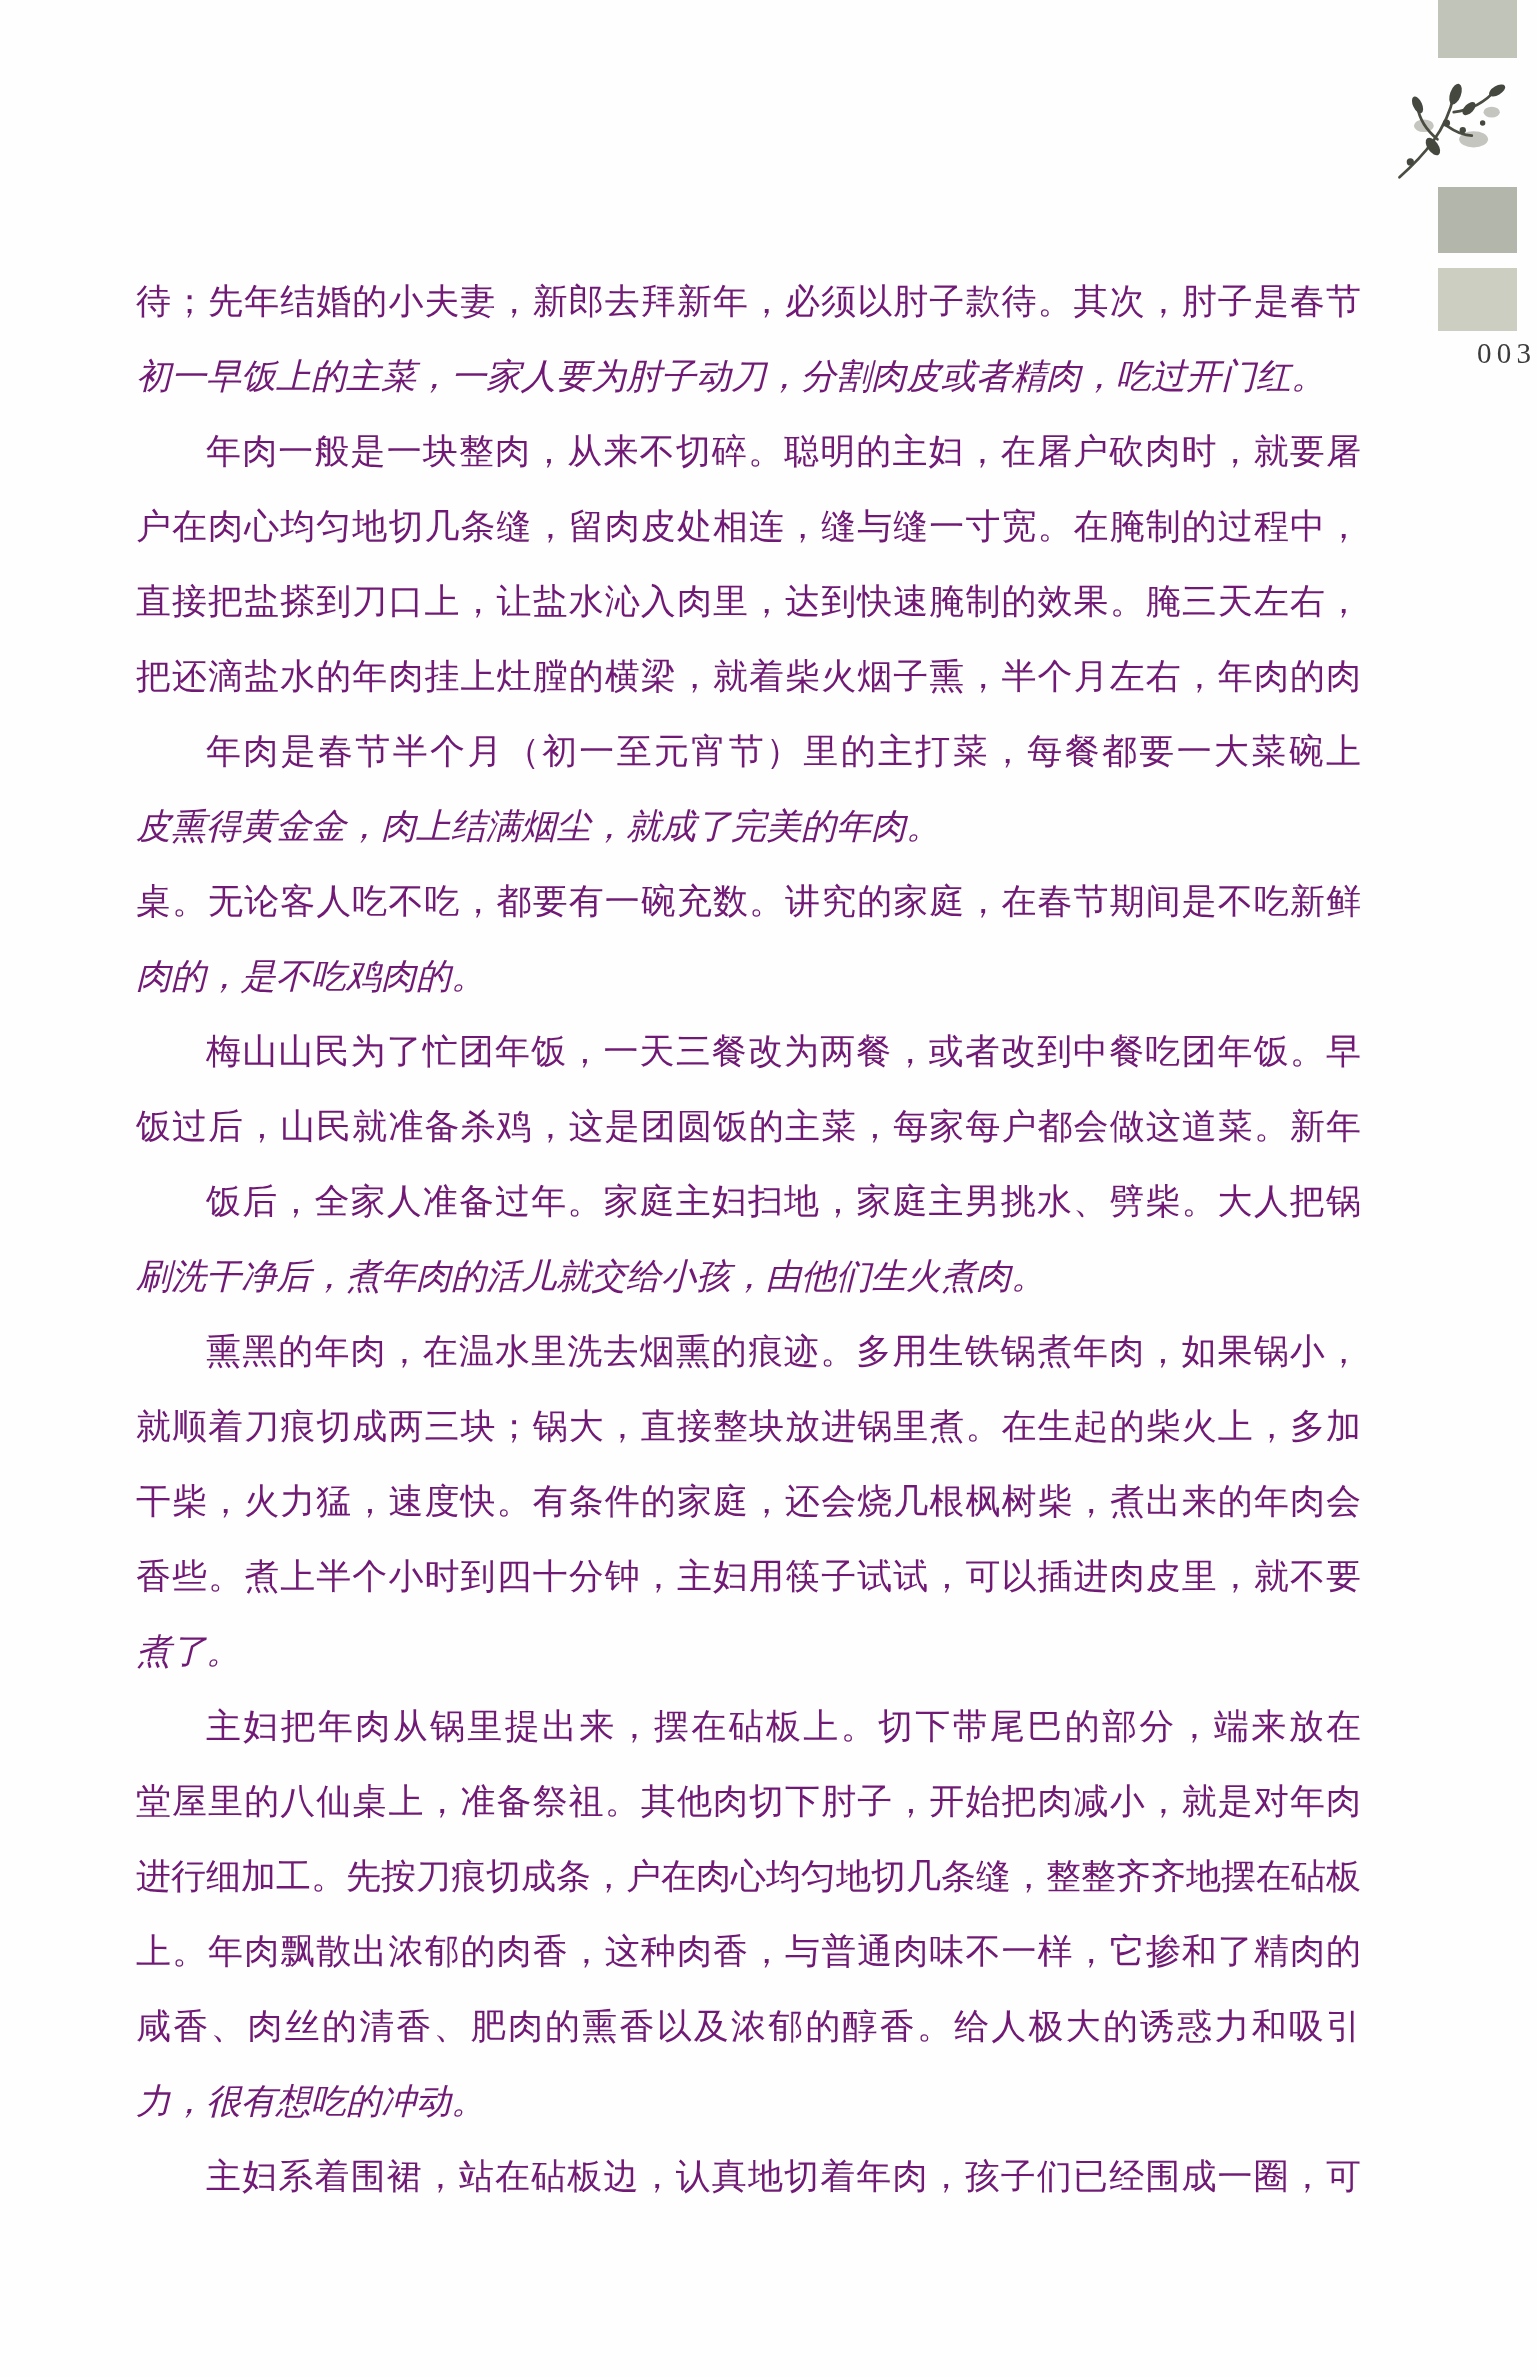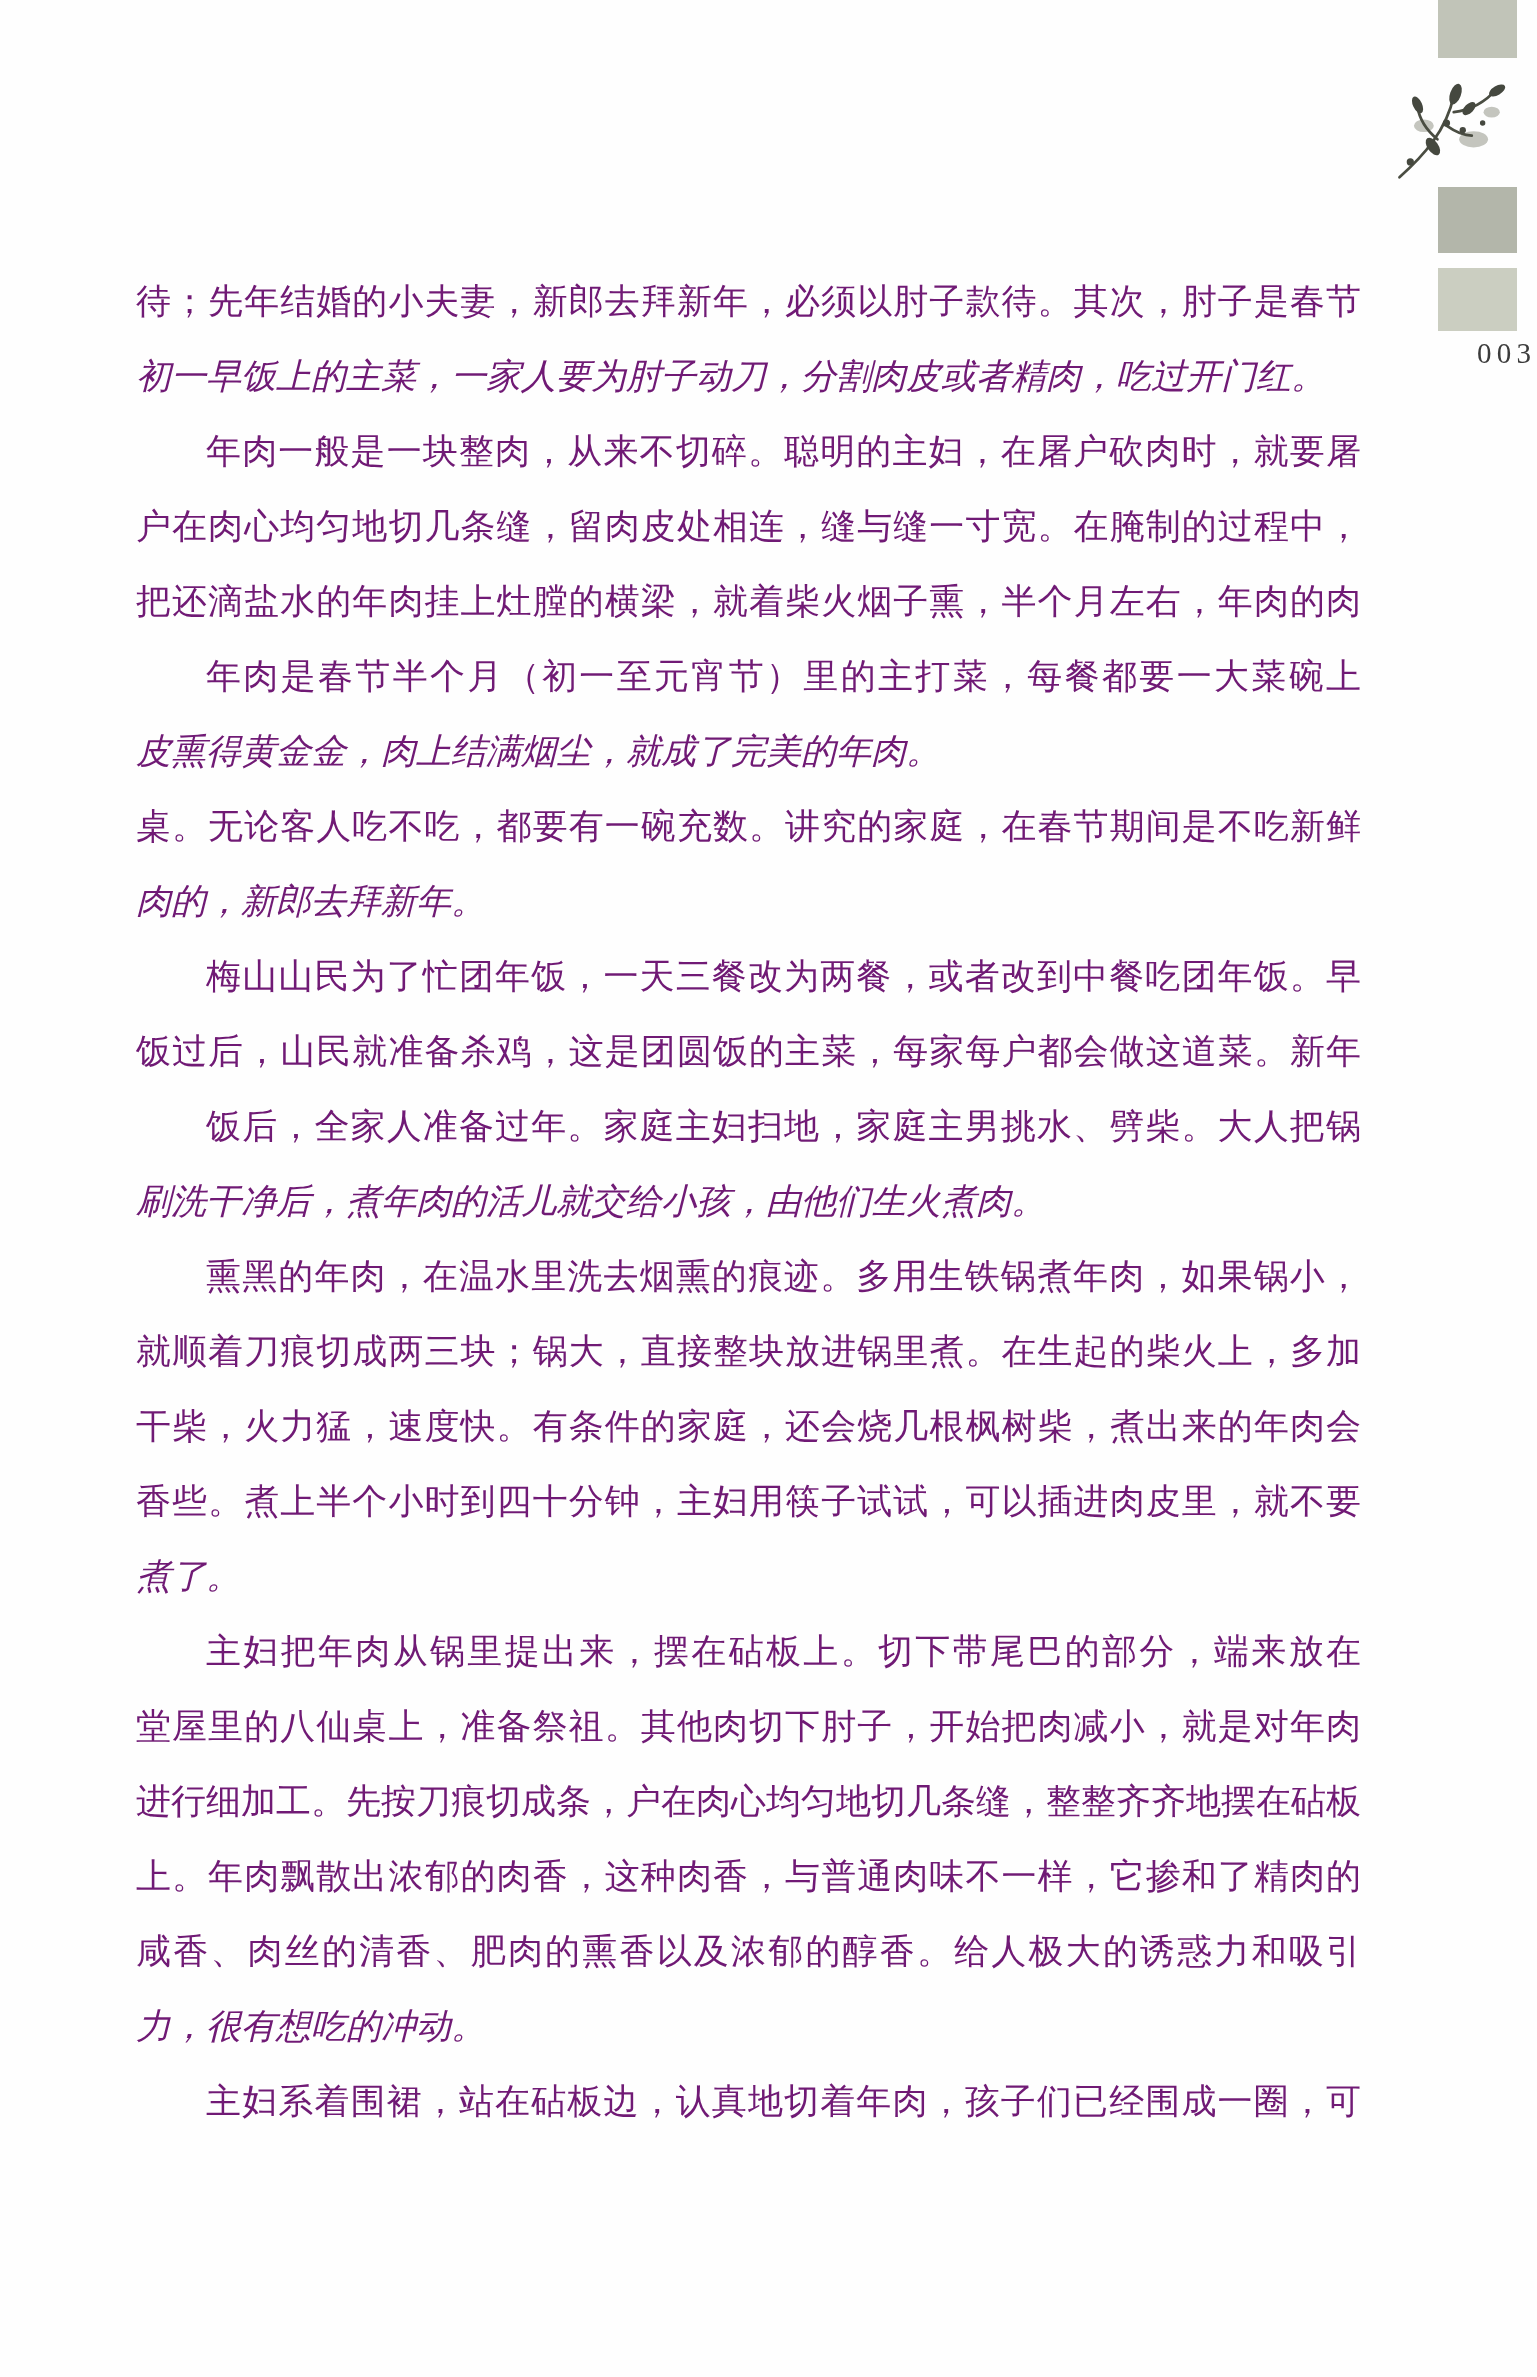--- a/index.html
+++ b/index.html
@@ -104,25 +104,26 @@
     </svg>
   </div>
 
   <div class="page-number">003</div>
 
   <div class="text-block" id="text-block">
       <div class="line">待；先年结婚的小夫妻，新郎去拜新年，必须以肘子款待。其次，肘子是春节</div>
       <div class="line para-end">初一早饭上的主菜，一家人要为肘子动刀，分割肉皮或者精肉，吃过开门红。</div>
       <div class="line indent">年肉一般是一块整肉，从来不切碎。聪明的主妇，在屠户砍肉时，就要屠</div>
       <div class="line">户在肉心均匀地切几条缝，留肉皮处相连，缝与缝一寸宽。在腌制的过程中，</div>
+      <div class="line">直接把盐搽到刀口上，让盐水沁入肉里，达到快速腌制的效果。腌三天左右，</div>
       <div class="line">把还滴盐水的年肉挂上灶膛的横梁，就着柴火烟子熏，半个月左右，年肉的肉</div>
       <div class="line indent">年肉是春节半个月（初一至元宵节）里的主打菜，每餐都要一大菜碗上</div>
       <div class="line para-end">皮熏得黄金金，肉上结满烟尘，就成了完美的年肉。</div>
       <div class="line">桌。无论客人吃不吃，都要有一碗充数。讲究的家庭，在春节期间是不吃新鲜</div>
-      <div class="line para-end">肉的，新郎去拜新年。</div>
+      <div class="line para-end">肉的，是不吃鸡肉的。</div>
       <div class="line indent">梅山山民为了忙团年饭，一天三餐改为两餐，或者改到中餐吃团年饭。早</div>
       <div class="line">饭过后，山民就准备杀鸡，这是团圆饭的主菜，每家每户都会做这道菜。新年</div>
       <div class="line indent">饭后，全家人准备过年。家庭主妇扫地，家庭主男挑水、劈柴。大人把锅</div>
       <div class="line para-end">刷洗干净后，煮年肉的活儿就交给小孩，由他们生火煮肉。</div>
       <div class="line indent">熏黑的年肉，在温水里洗去烟熏的痕迹。多用生铁锅煮年肉，如果锅小，</div>
       <div class="line">就顺着刀痕切成两三块；锅大，直接整块放进锅里煮。在生起的柴火上，多加</div>
       <div class="line">干柴，火力猛，速度快。有条件的家庭，还会烧几根枫树柴，煮出来的年肉会</div>
       <div class="line">香些。煮上半个小时到四十分钟，主妇用筷子试试，可以插进肉皮里，就不要</div>
       <div class="line para-end">煮了。</div>
       <div class="line indent">主妇把年肉从锅里提出来，摆在砧板上。切下带尾巴的部分，端来放在</div>

